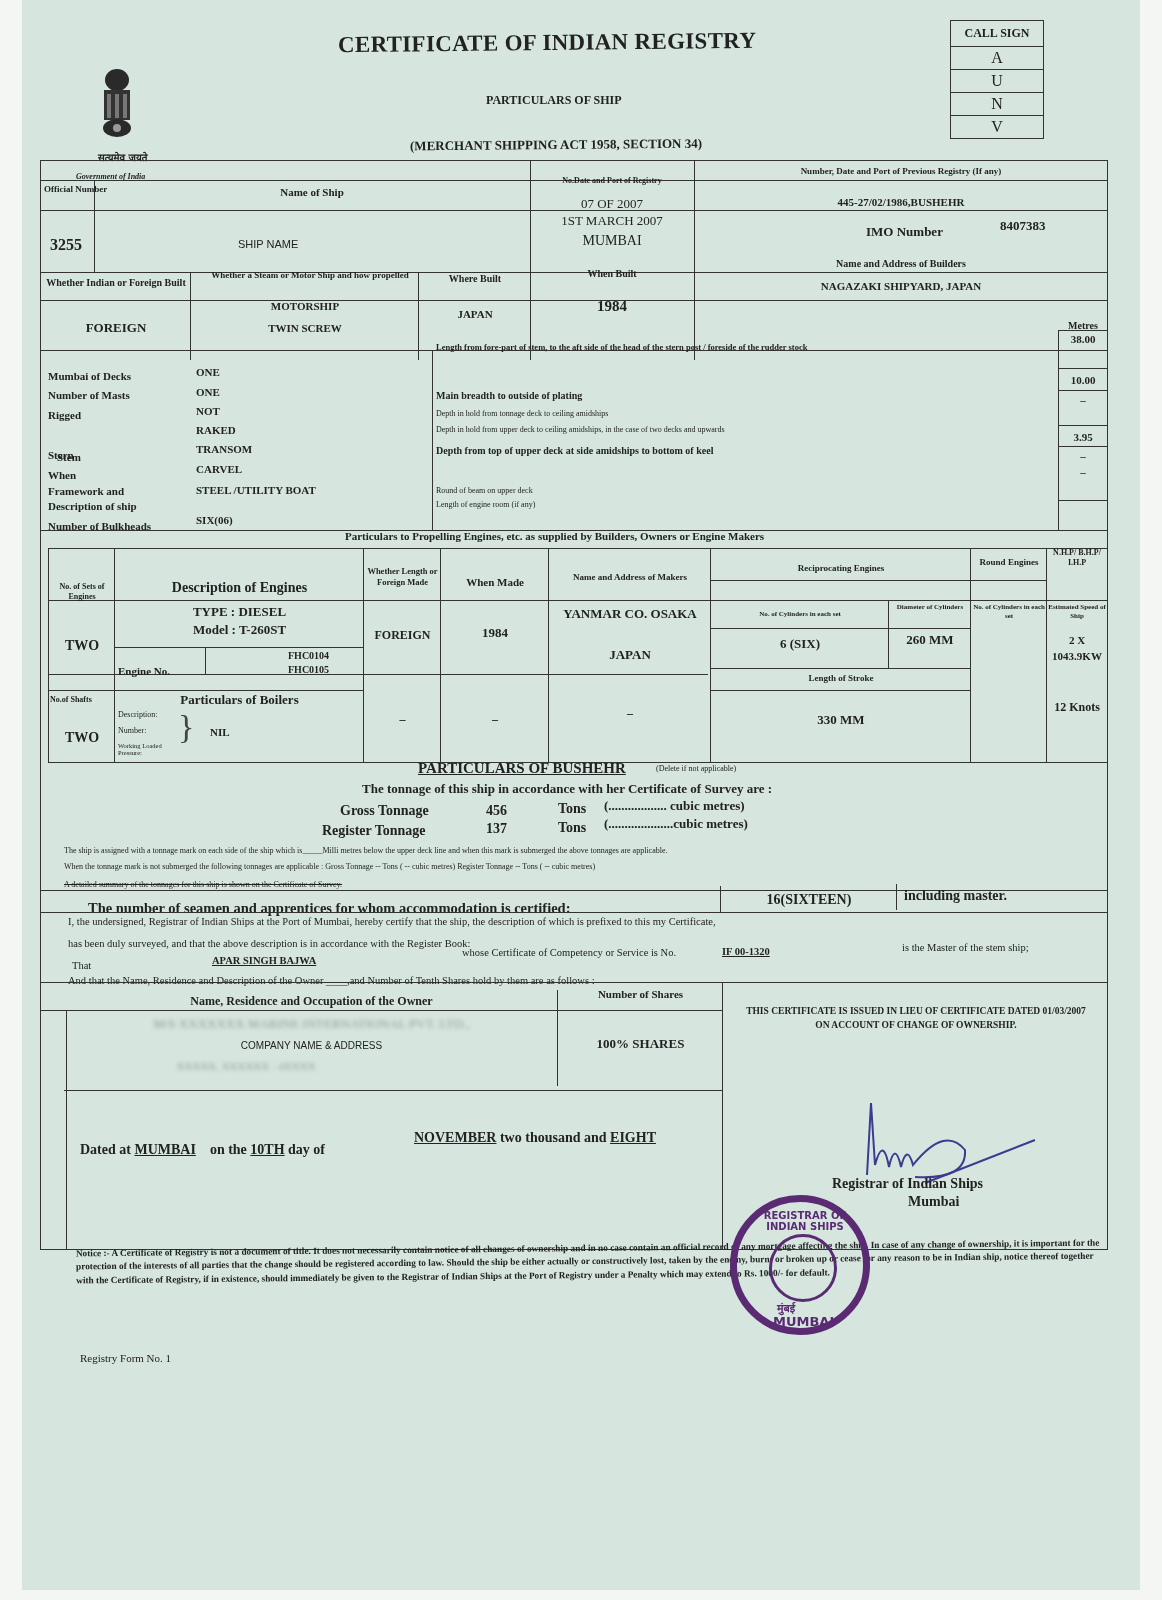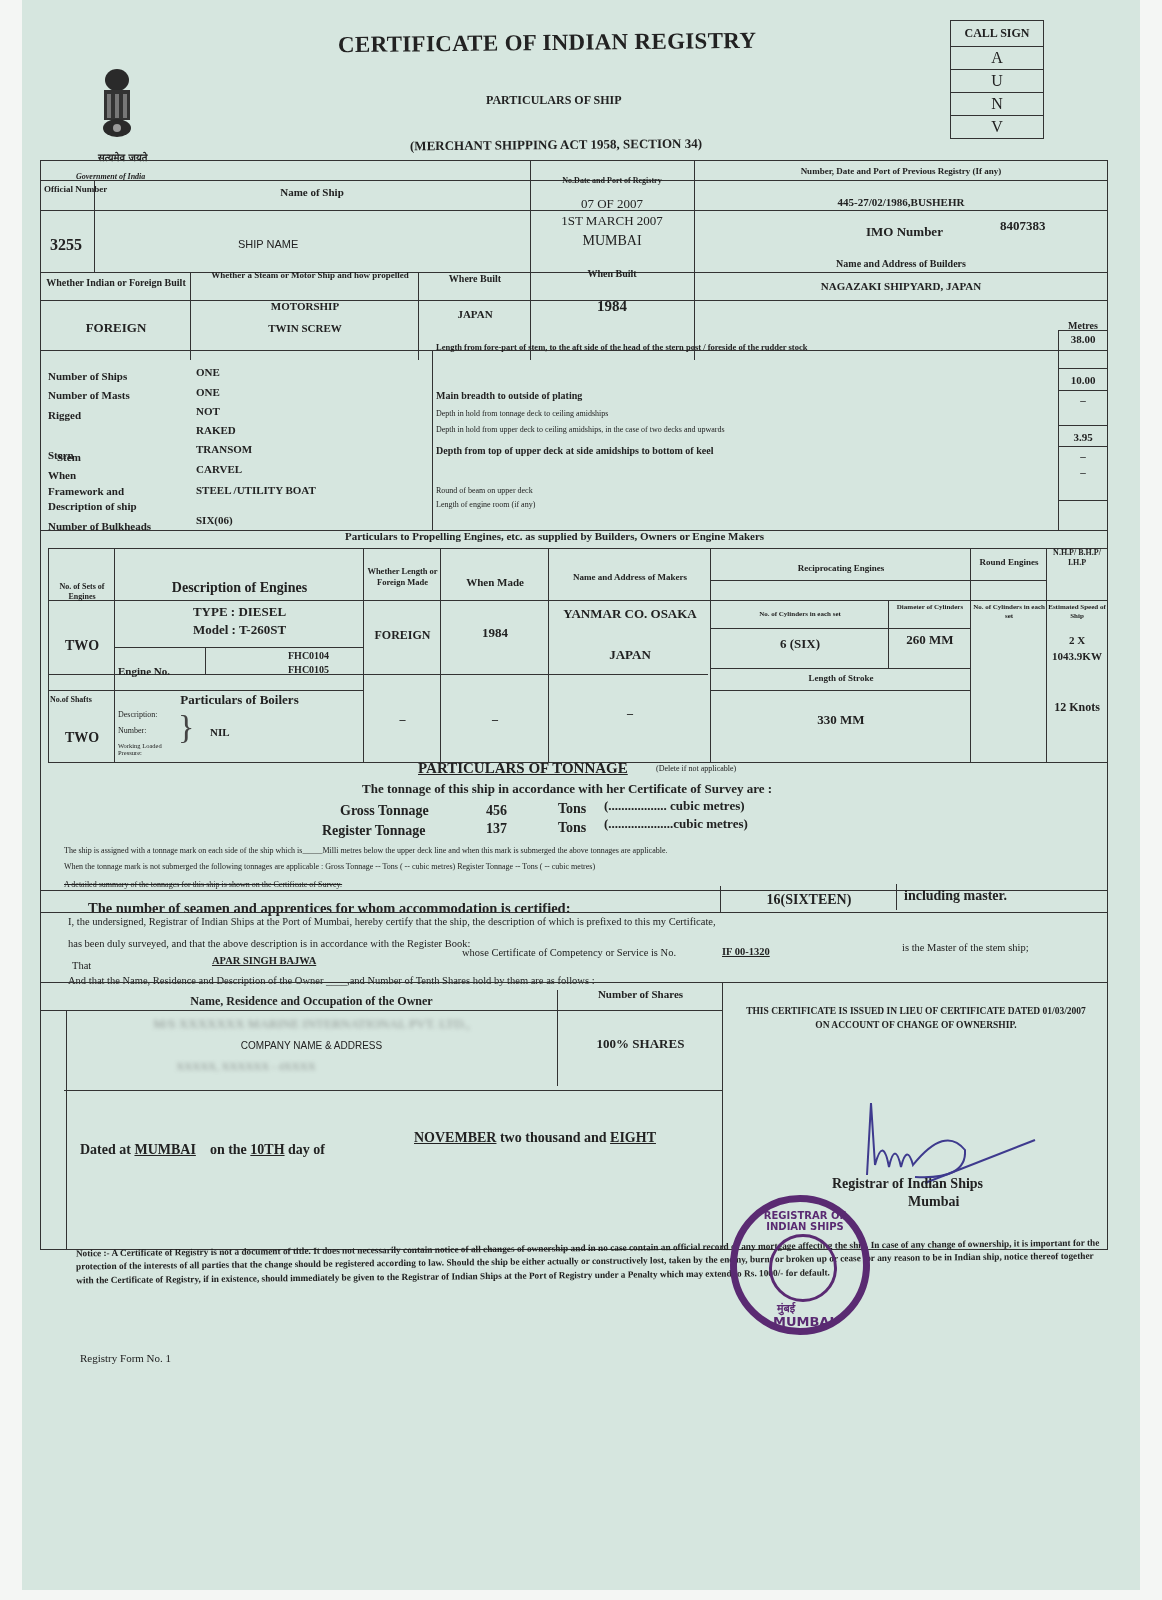--- a/index.html
+++ b/index.html
@@ -101,21 +101,21 @@
 <div class="t c b" style="left:420px;top:308px;width:110px;font-size:11px;">JAPAN</div>
 <div class="t c b" style="left:532px;top:298px;width:160px;font-size:15px;">1984</div>
 <div class="t c b" style="left:696px;top:280px;width:410px;font-size:11px;">NAGAZAKI SHIPYARD, JAPAN</div>
 
 <div class="vl" style="left:1058px;top:330px;height:200px;"></div>
 <div class="t hd" style="left:1060px;top:320px;width:46px;">Metres</div>
 <div class="hl" style="left:1058px;top:330px;width:50px;"></div>
 <div class="vl" style="left:432px;top:350px;height:180px;"></div>
 <div class="hl" style="left:40px;top:530px;width:1068px;"></div>
 
-<div class="t lbl" style="left:48px;top:370px;">Number of Ships</div>
+<div class="t lbl" style="left:48px;top:370px;">Mumbai of Decks</div>
 <div class="t lbl" style="left:48px;top:389px;">Number of Masts</div>
 <div class="t lbl" style="left:48px;top:409px;">Rigged</div>
 <div class="t lbl" style="left:48px;top:451px;margin-left:9px;">Stem</div>
 <div class="t lbl" style="left:48px;top:449px;">Stern</div>
 <div class="t lbl" style="left:48px;top:469px;">When</div>
 <div class="t lbl" style="left:48px;top:484px;width:130px;white-space:normal;line-height:1.35;">Framework and Description of ship</div>
 <div class="t lbl" style="left:48px;top:520px;">Number of Bulkheads</div>
 
 <div class="t lbl" style="left:196px;top:366px;">ONE</div>
 <div class="t lbl" style="left:196px;top:386px;">ONE</div>
@@ -205,21 +205,21 @@
 <div class="t c b" style="left:50px;top:730px;width:64px;font-size:14px;">TWO</div>
 <div class="t" style="left:118px;top:710px;font-size:8px;">Description:</div>
 <div class="t" style="left:118px;top:726px;font-size:8px;">Number:</div>
 <div class="t" style="left:118px;top:742px;font-size:6.5px;width:55px;white-space:normal;line-height:1.1;">Working Loaded Pressure:</div>
 <div class="t" style="left:178px;top:710px;font-size:34px;line-height:1;color:#444;">}</div>
 <div class="t b" style="left:210px;top:726px;font-size:11px;">NIL</div>
 <div class="t c b" style="left:365px;top:712px;width:75px;font-size:12px;">–</div>
 <div class="t c b" style="left:442px;top:712px;width:106px;font-size:12px;">–</div>
 <div class="t c b" style="left:550px;top:706px;width:160px;font-size:12px;">–</div>
 
-<div class="t b" style="left:418px;top:760px;font-size:15px;text-decoration:underline;">PARTICULARS OF TONNAGE</div>
+<div class="t b" style="left:418px;top:760px;font-size:15px;text-decoration:underline;">PARTICULARS OF BUSHEHR</div>
 <div class="t" style="left:656px;top:764px;font-size:8px;">(Delete if not applicable)</div>
 <div class="t b" style="left:362px;top:781px;font-size:13px;">The tonnage of this ship in accordance with her Certificate of Survey are :</div>
 <div class="t b" style="left:340px;top:803px;font-size:14px;">Gross Tonnage</div>
 <div class="t b" style="left:486px;top:803px;font-size:14px;">456</div>
 <div class="t b" style="left:558px;top:801px;font-size:14px;">Tons</div>
 <div class="t b" style="left:604px;top:798px;font-size:13px;">(.................. cubic metres)</div>
 <div class="t b" style="left:322px;top:823px;font-size:14px;">Register Tonnage</div>
 <div class="t b" style="left:486px;top:821px;font-size:14px;">137</div>
 <div class="t b" style="left:558px;top:820px;font-size:14px;">Tons</div>
 <div class="t b" style="left:604px;top:816px;font-size:13px;">(....................cubic metres)</div>

